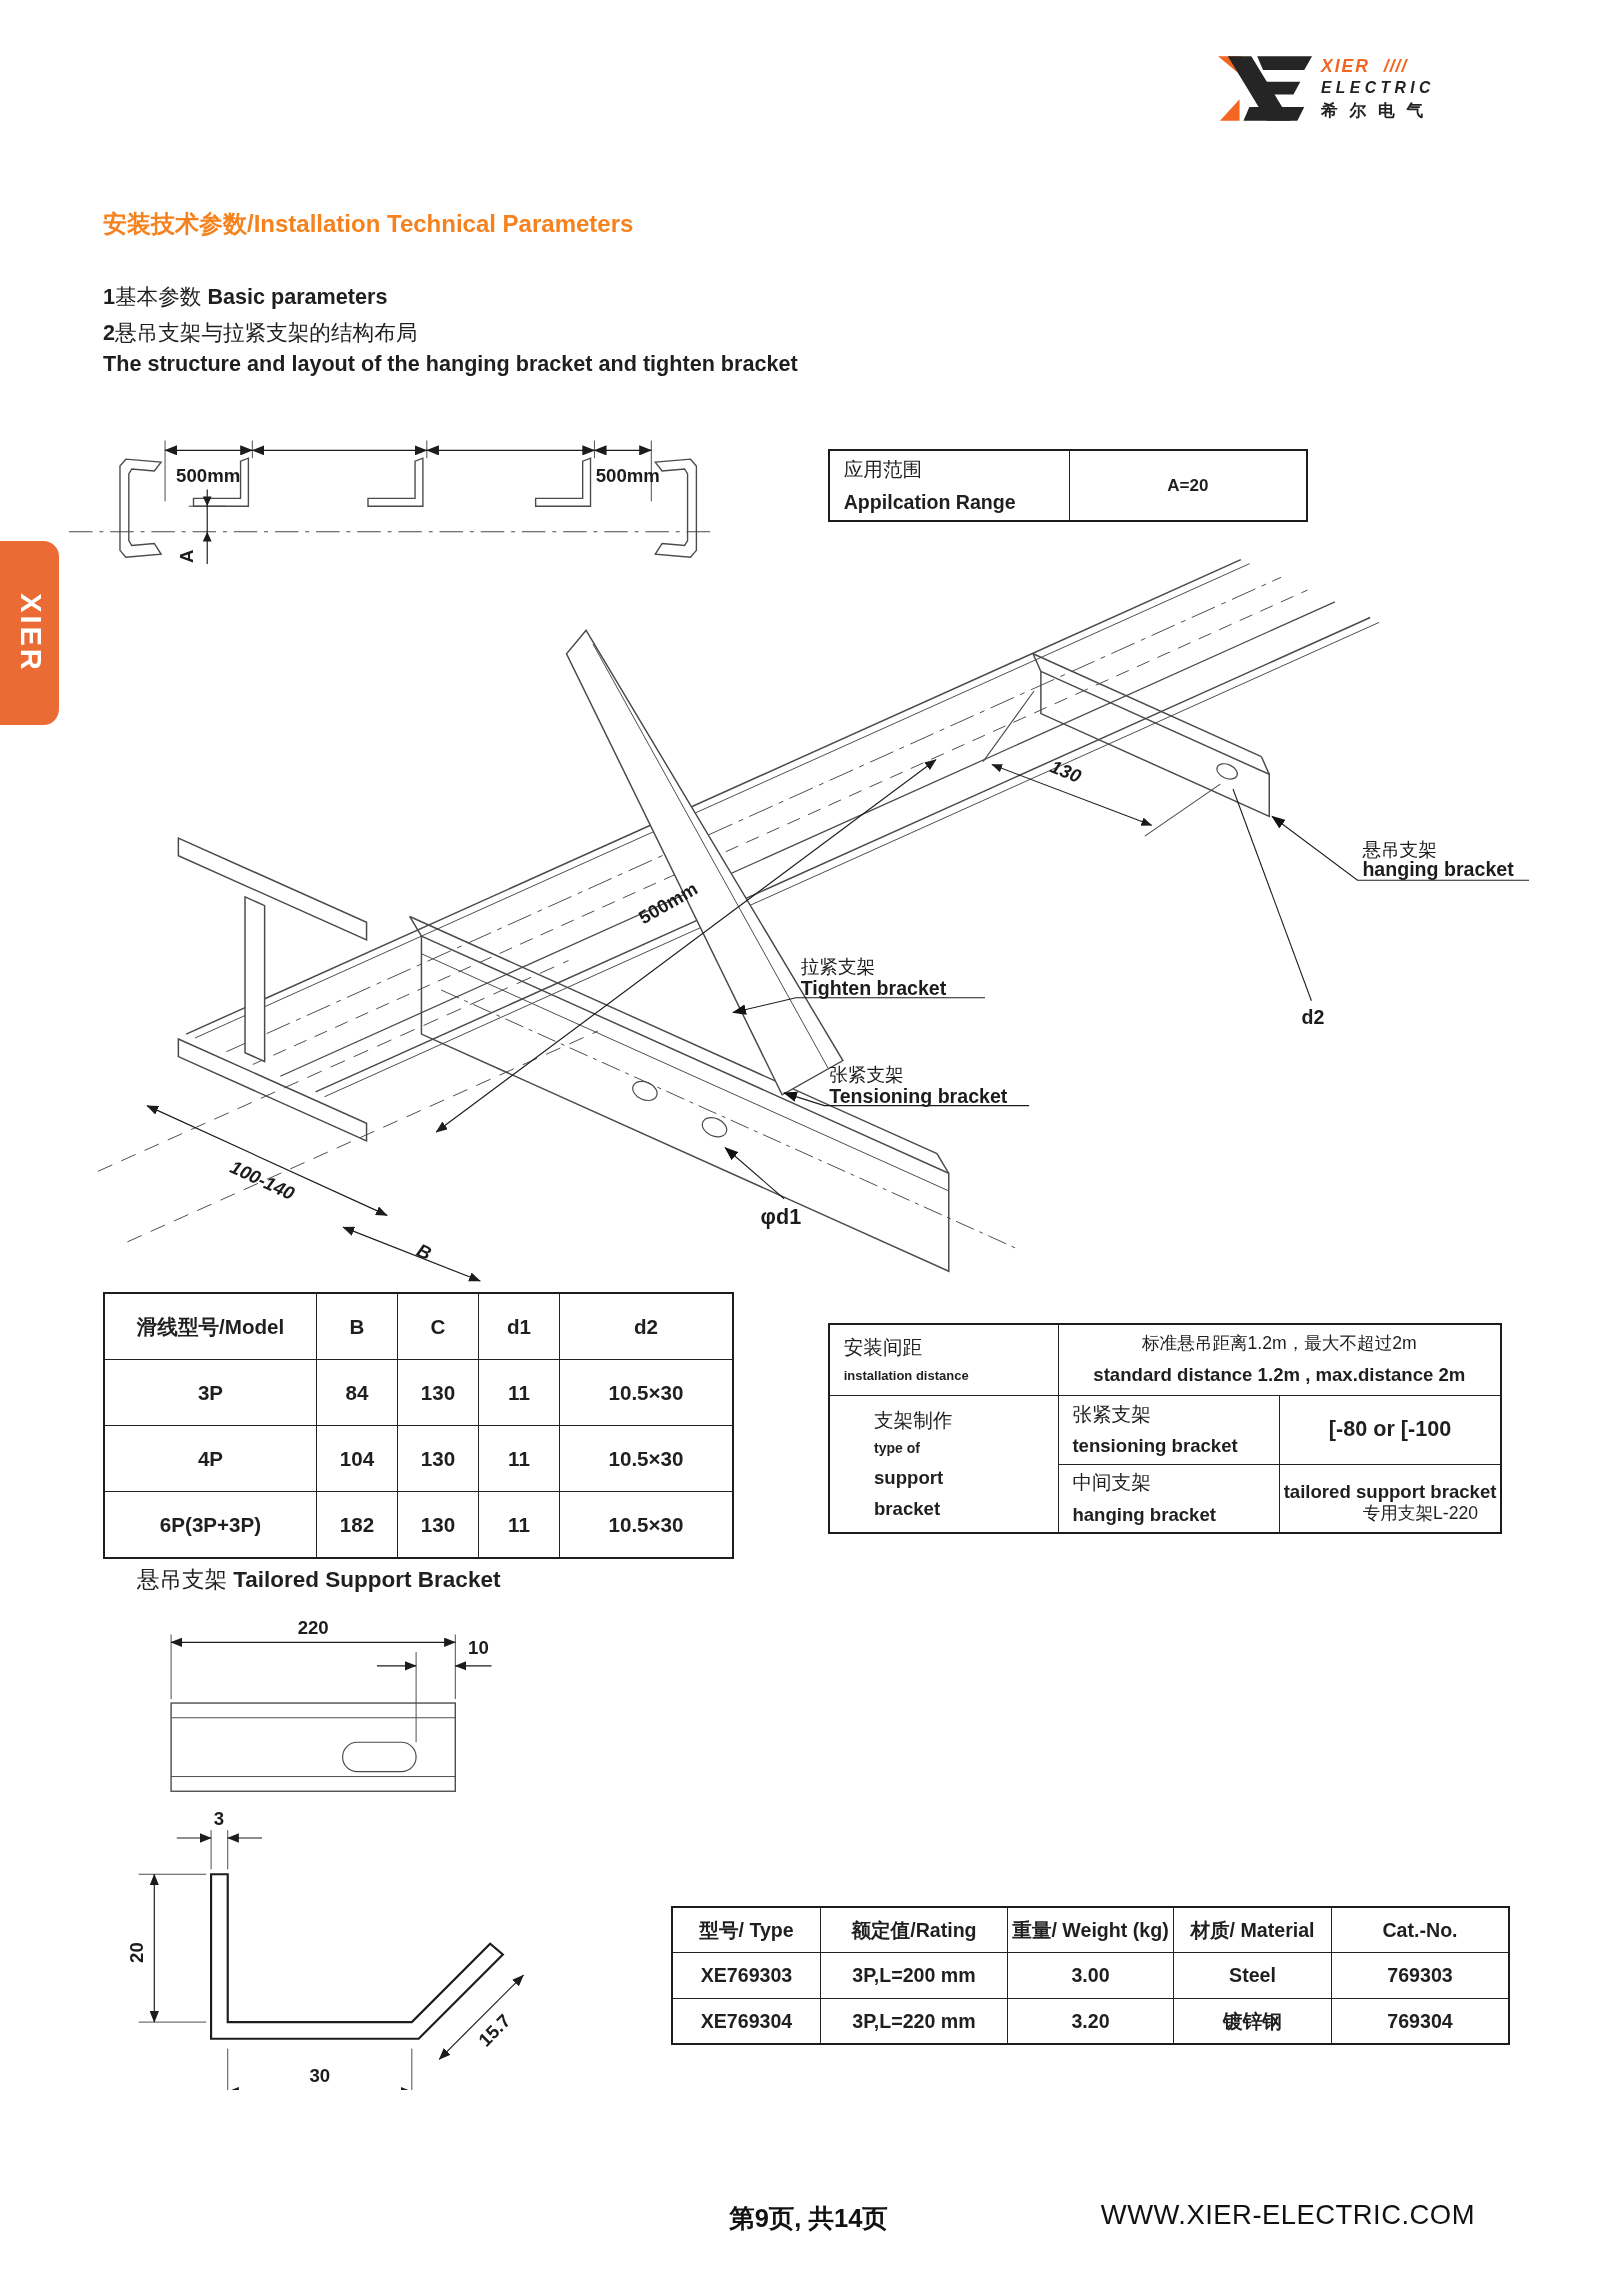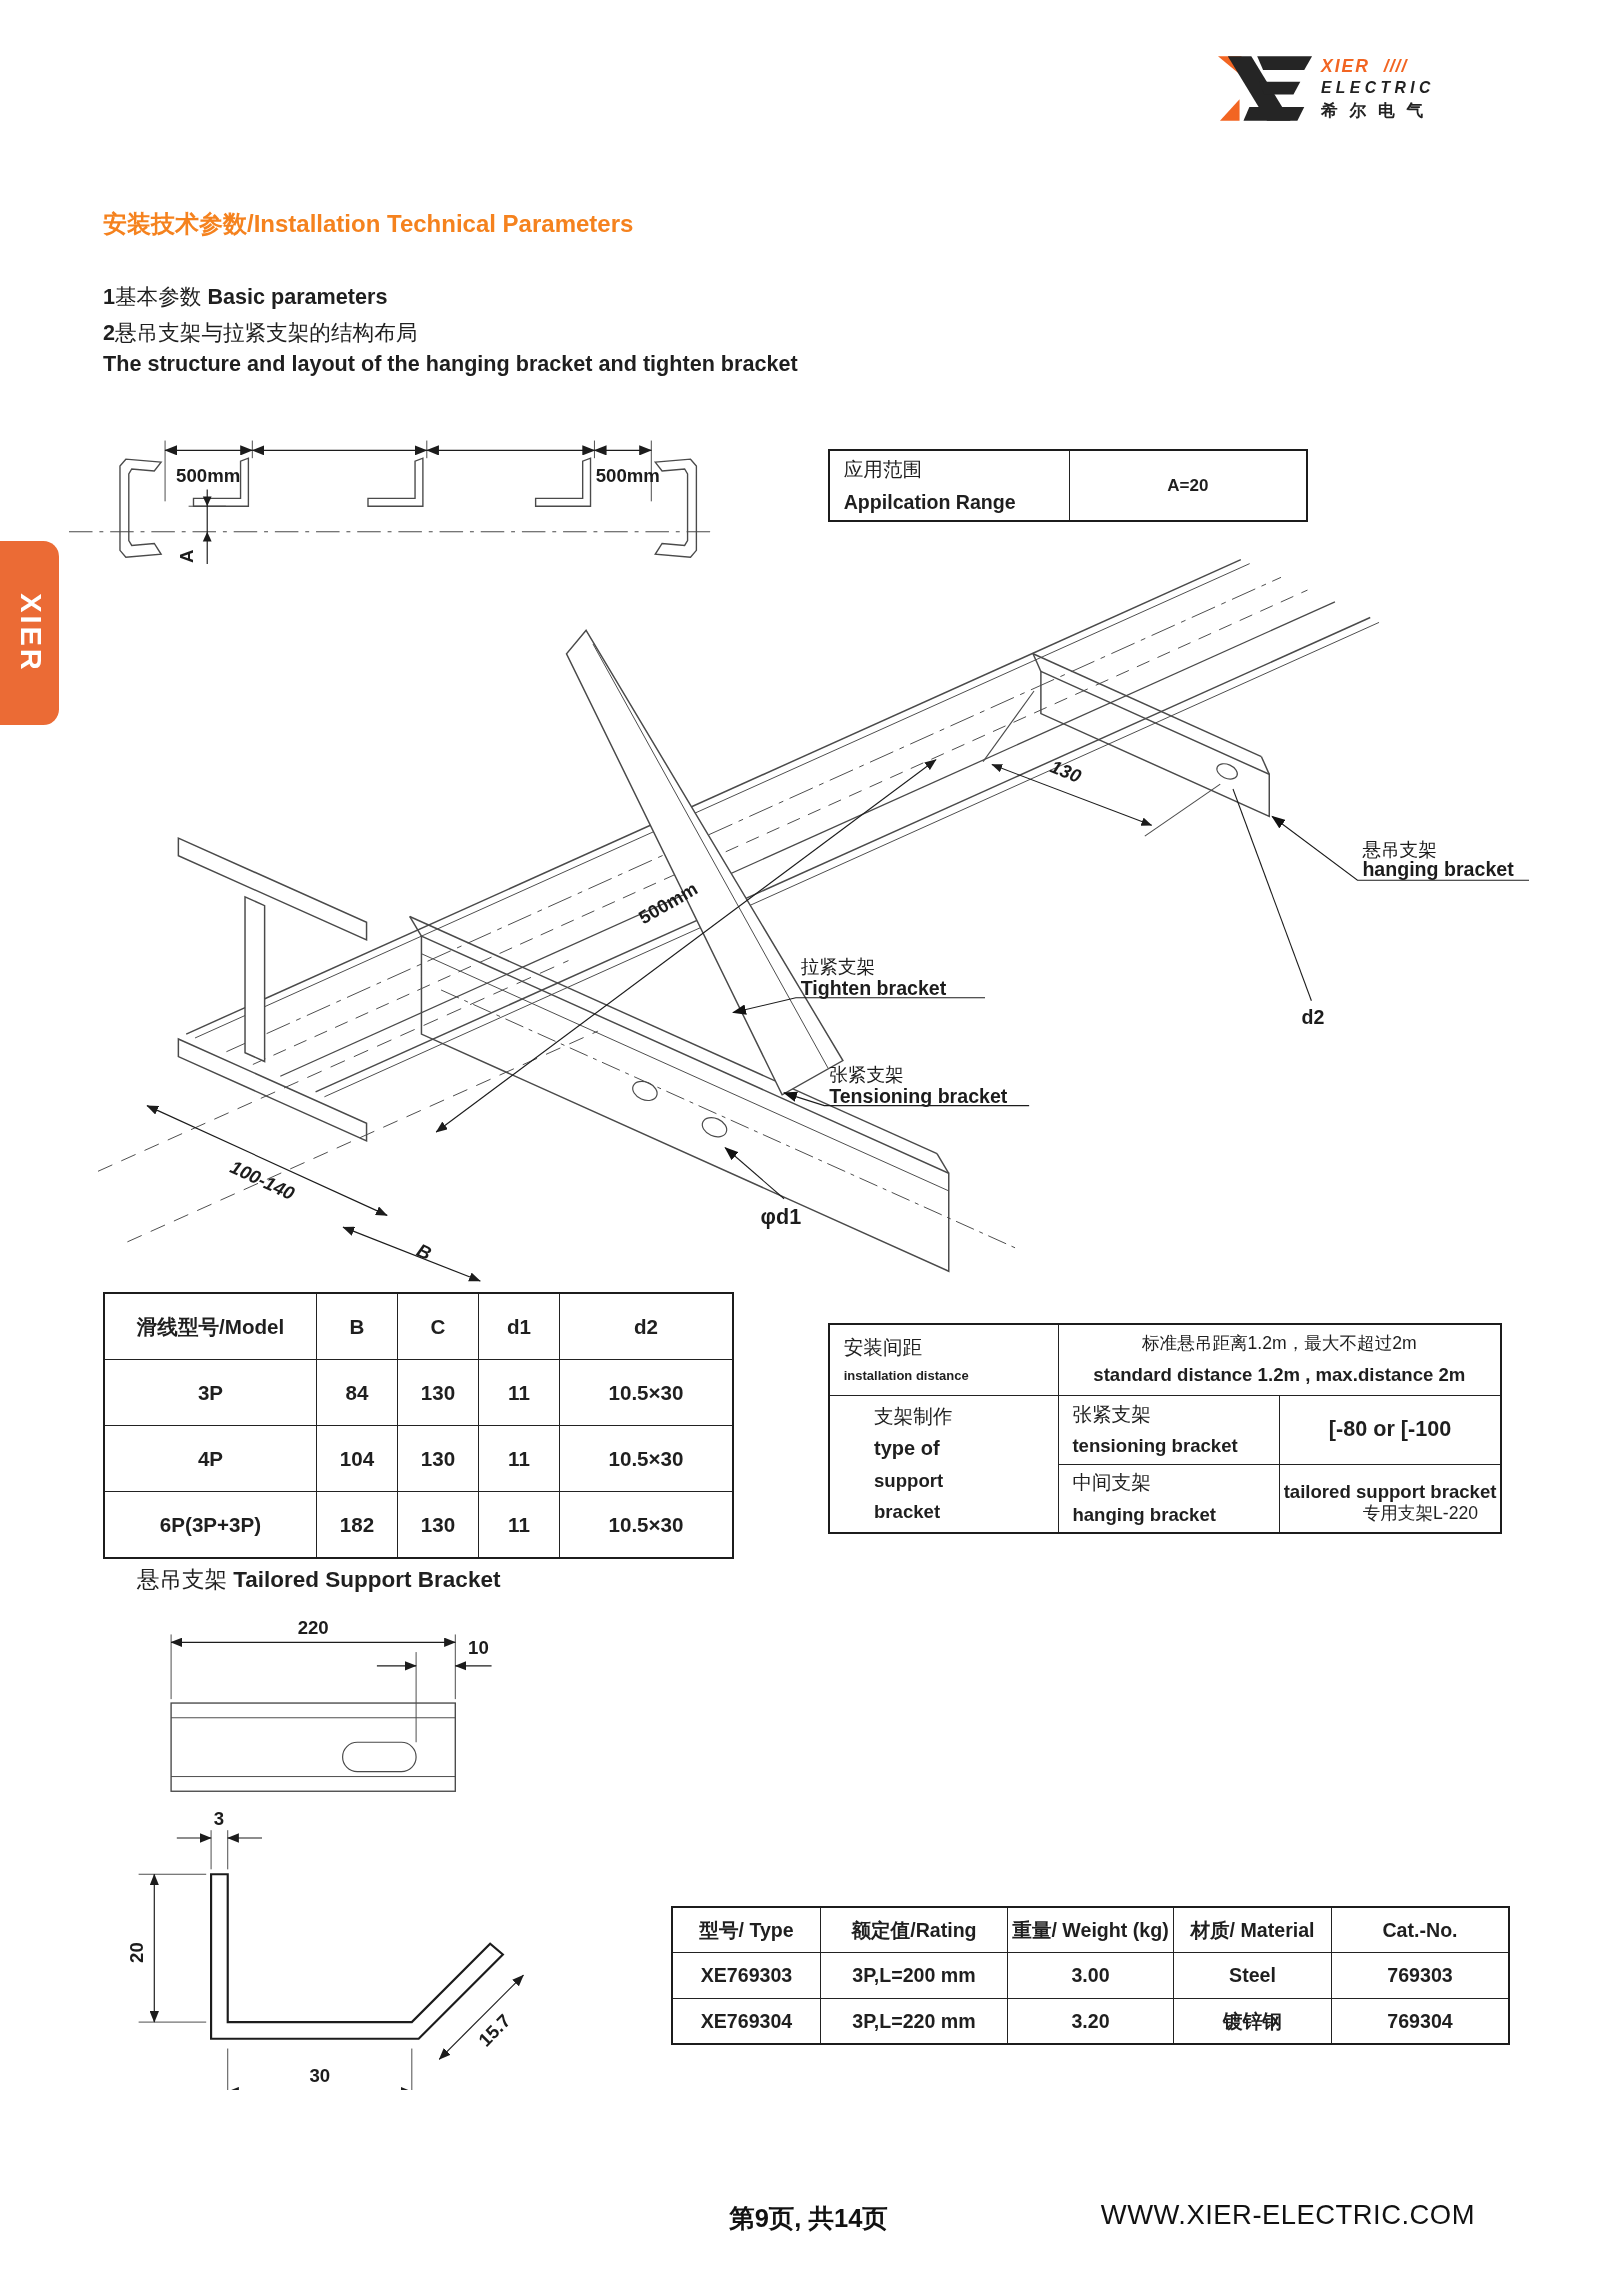--- a/index.html
+++ b/index.html
@@ -271,21 +271,21 @@
         <div class="cellen" style="font-size:13px">installation distance</div>
       </td>
       <td colspan="2">
         <div class="cellcn" style="font-size:17.6px">标准悬吊距离1.2m，最大不超过2m</div>
         <div class="cellen" style="font-size:18.6px">standard distance 1.2m , max.distance 2m</div>
       </td>
     </tr>
     <tr style="height:69px">
       <td rowspan="2" class="left-pad" style="padding-left:44px">
         <div class="cellcn">支架制作</div>
-        <div class="cellen" style="font-size:20px">type of</div>
+        <div class="cellen" style="font-size:14px">type of</div>
         <div class="cellen" style="font-size:18.6px">support</div>
         <div class="cellen" style="font-size:18.6px">bracket</div>
       </td>
       <td style="width:222px" class="left-pad">
         <div class="cellcn">张紧支架</div>
         <div class="cellen" style="font-size:18.6px">tensioning bracket</div>
       </td>
       <td style="width:239px;font-size:21.6px;font-weight:bold">[-80 or [-100</td>
     </tr>
     <tr style="height:69px">

